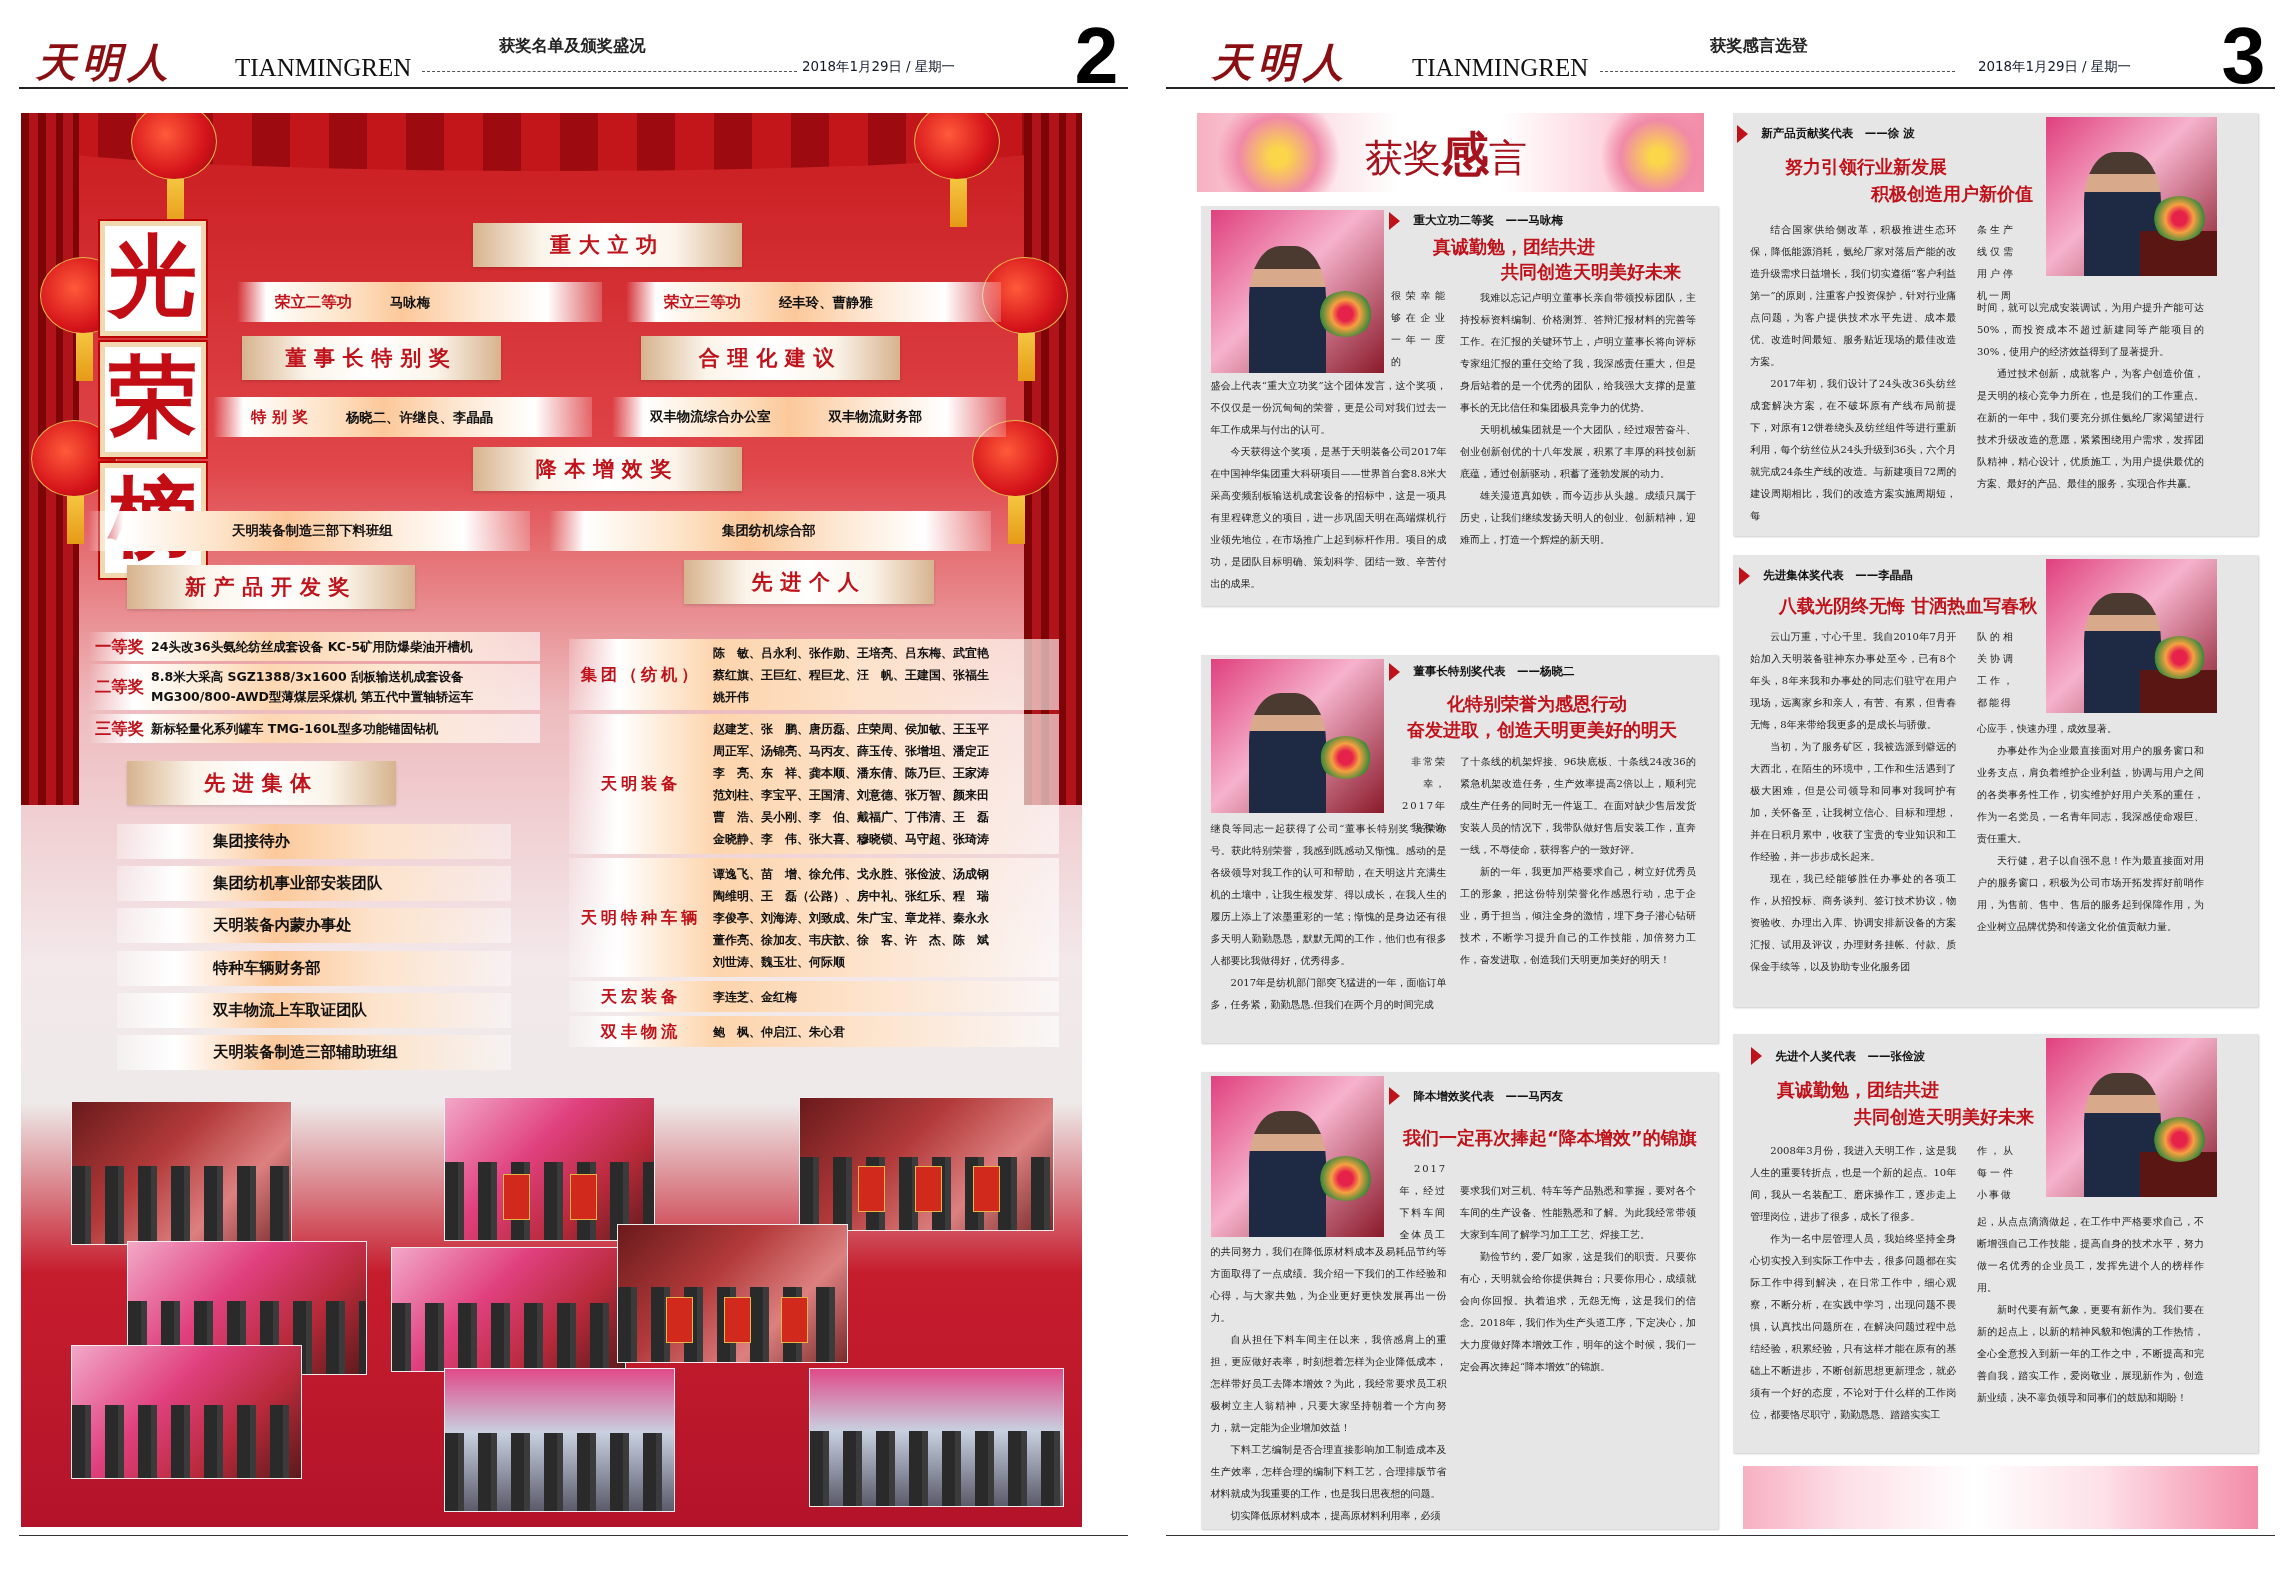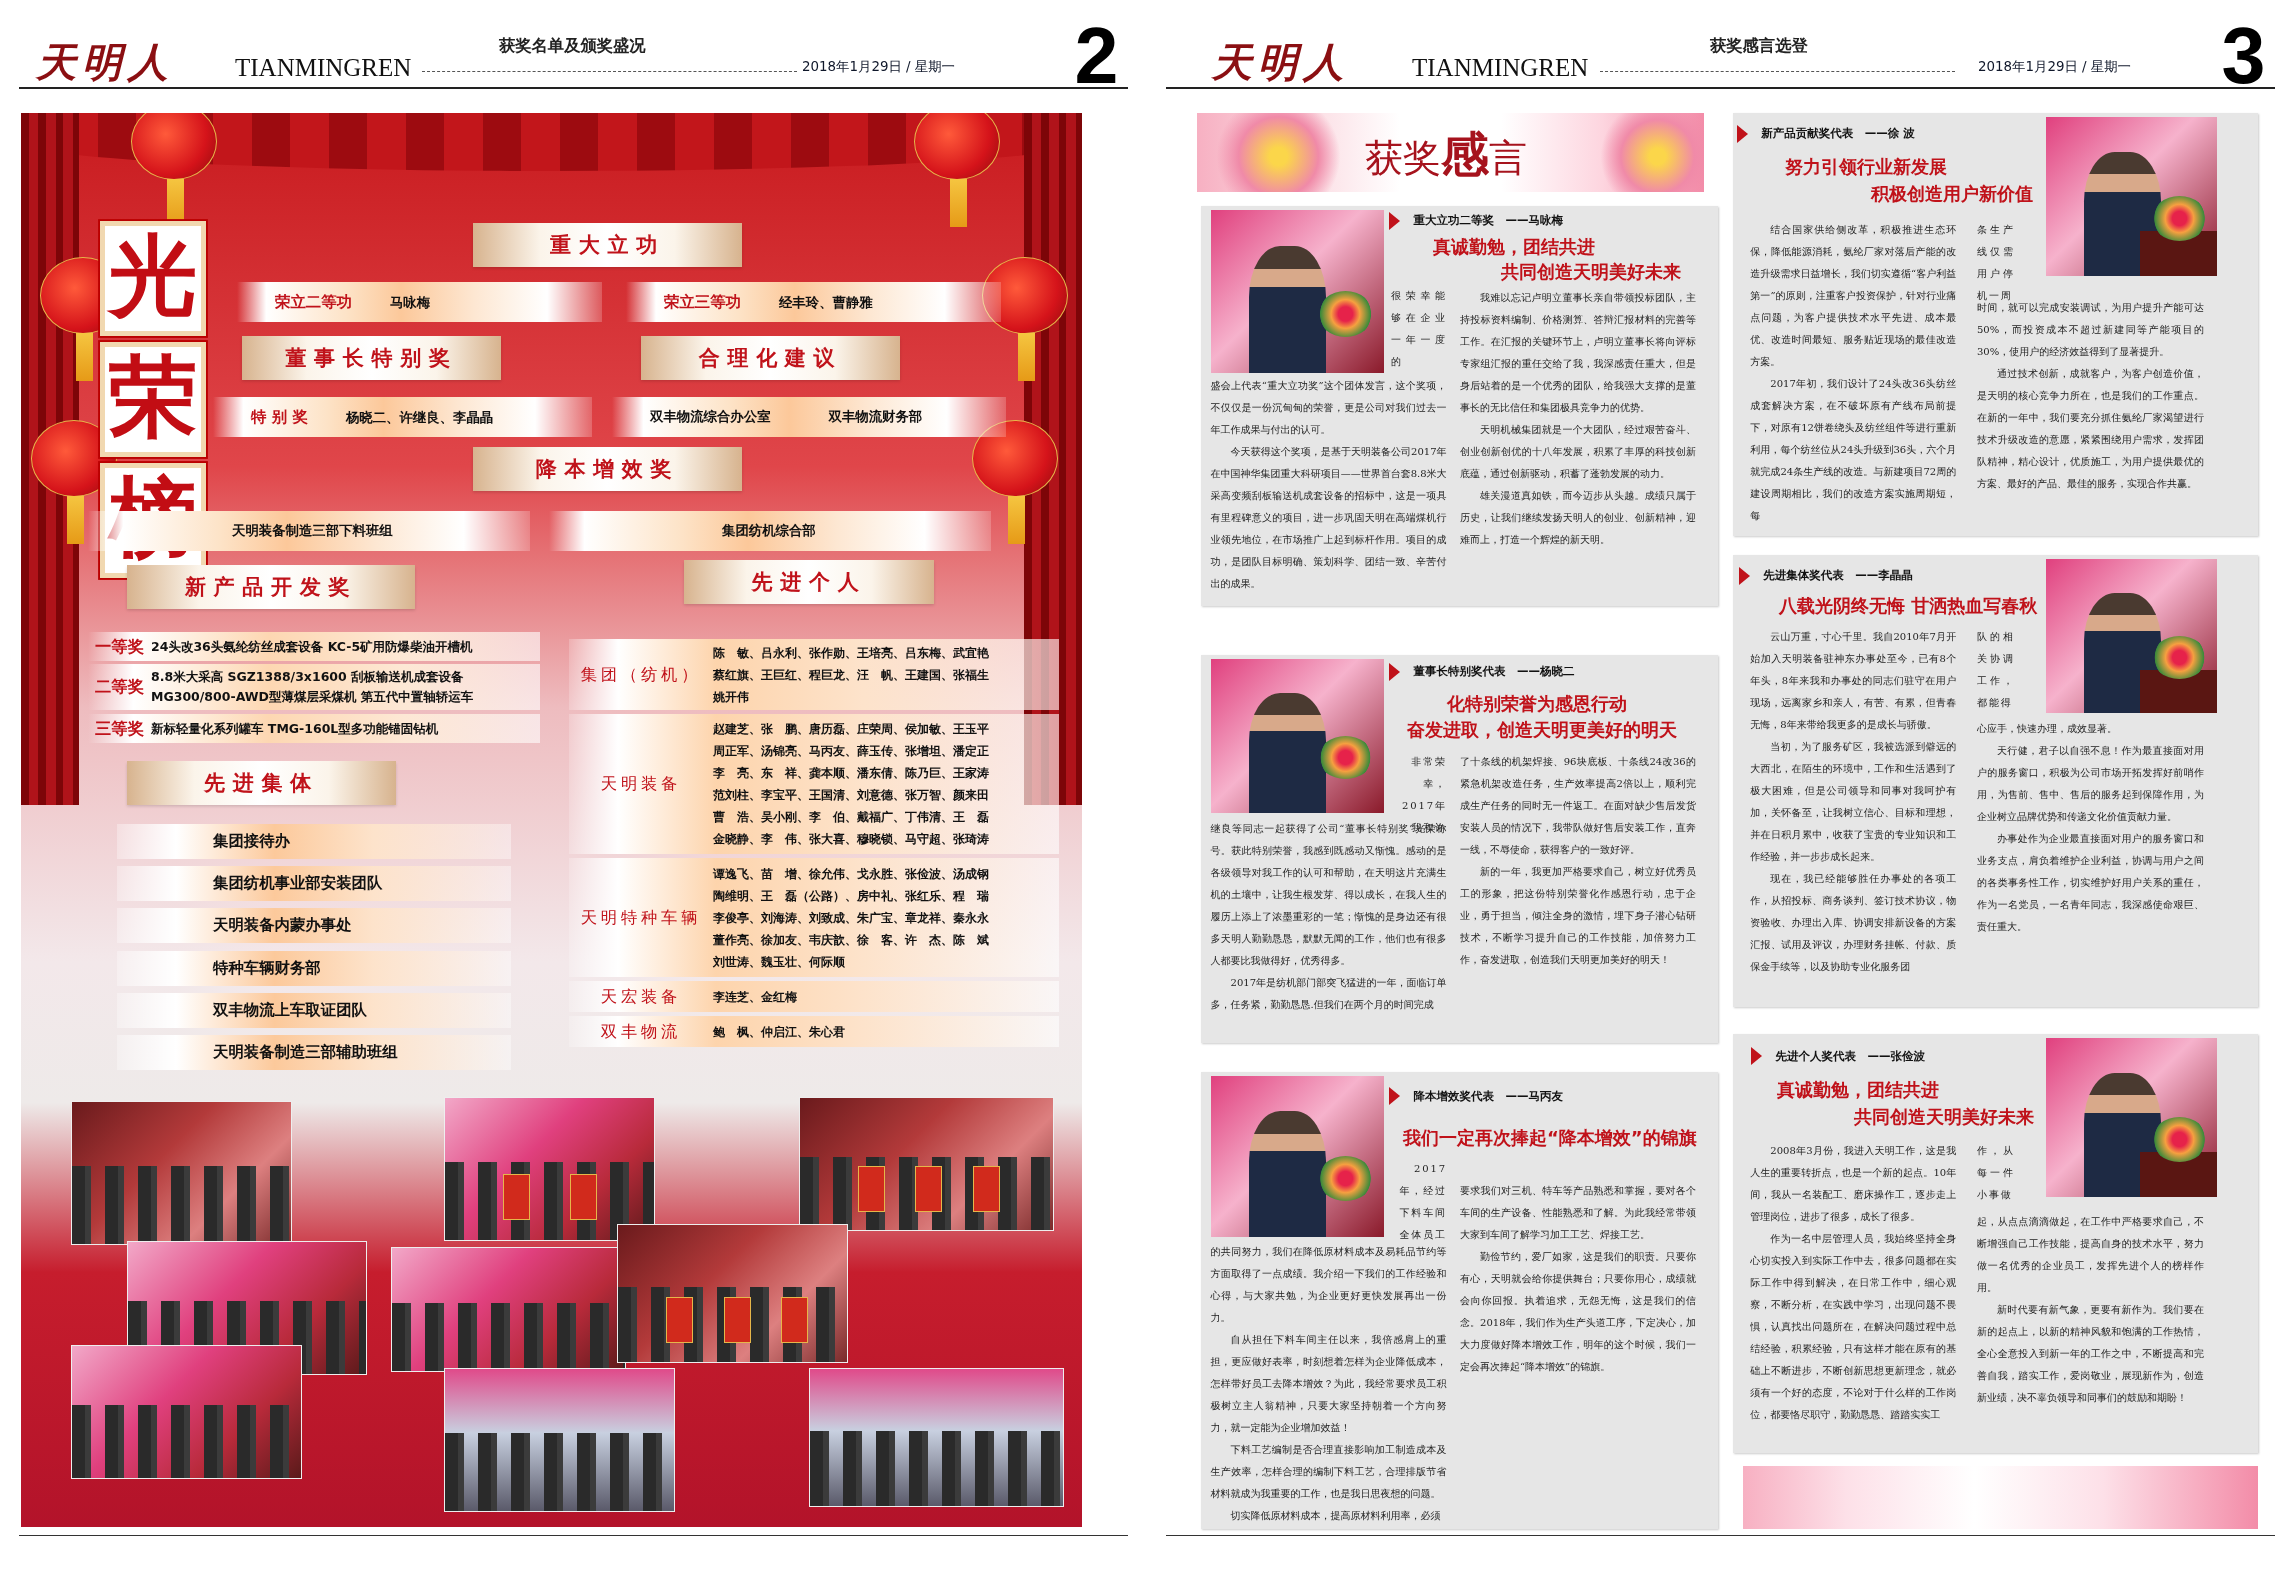--- a/index.html
+++ b/index.html
@@ -32,21 +32,21 @@
 .glory div{width:106px;height:115px;margin-bottom:5.8px;background:#fff;border:5.8px solid #f1d8b0;color:#c20d14;font-size:88px;font-weight:bold;text-align:center;line-height:100px;font-family:"DejaVu Sans",sans-serif;box-shadow:0 0 0 1.9px #b00}
 .ribbon{position:absolute;height:44px;background:linear-gradient(90deg,#d7b38e,#fbf4ea 25%,#fff 50%,#fbf4ea 75%,#d7b38e);color:#c0121a;font-family:"DejaVu Serif",serif;font-weight:bold;font-size:21px;text-align:center;line-height:44px;letter-spacing:7.7px;box-shadow:0 1.9px 2.9px rgba(0,0,0,.15)}
 .ribbon::before,.ribbon::after{content:"";position:absolute;top:13.4px;width:27px;height:38px;background:#c9a27a;z-index:-1}
 .ribbon::before{left:-21px}.ribbon::after{right:-21px}
 .band{position:absolute;height:40px;background:linear-gradient(90deg,rgba(255,255,255,0) 0%,#fff 8%,#fde3c7 30%,#fcc89a 45%,#fde7d2 65%,#fff 85%,rgba(255,255,255,.2) 100%);font-size:13.4px;font-weight:bold;color:#111;line-height:40px;white-space:nowrap}
 .band .lab{color:#c0121a;font-size:15.4px;margin-left:38px;margin-right:38px}
 .prize-row{position:absolute;left:67px;width:452px;background:linear-gradient(90deg,rgba(255,255,255,0),#fff 10%,#fdd7b2 40%,#fde8d5 70%,rgba(255,255,255,.6));font-size:12.5px;font-weight:bold;color:#111;display:flex;align-items:center}
 .prize-row .pl{color:#c0121a;font-size:16.3px;width:63px;text-align:center;flex-shrink:0;font-weight:bold}
 .prize-row .pv{line-height:20px}
 .adv-box{position:absolute;left:548px;width:490px;background:linear-gradient(90deg,rgba(255,255,255,.2),#fff 10%,#fdd4ac 30%,#fde3cb 60%,rgba(255,255,255,.6));display:flex;align-items:center}
-.adv-box .al{width:144px;color:#c0121a;font-size:16.3px;font-weight:normal;text-align:center;flex-shrink:0;letter-spacing:3.8px}
+.adv-box .al{width:144px;color:#c0121a;font-size:16.3px;font-weight:bold;text-align:center;flex-shrink:0;letter-spacing:3.8px}
 .adv-box .av{font-family:"DejaVu Serif",serif;font-size:12px;font-weight:bold;color:#111;line-height:22px;width:336px}
 .coll-row{position:absolute;left:96px;width:394px;height:35px;background:linear-gradient(90deg,rgba(255,255,255,.3),#fff 15%,#fcc99b 40%,#fde3cb 65%,rgba(255,255,255,.4));font-size:15.4px;font-weight:bold;color:#111;line-height:35px;padding-left:96px}
 .photo{position:absolute;border:1px solid #eee;background:linear-gradient(135deg,#6a1a1c,#b33a3a 40%,#dd8080 70%,#7a2a2a);overflow:hidden}
 .photo.pink{background:linear-gradient(135deg,#f2a8c8,#e0407e 40%,#b82a3a 70%,#5a1a1a)}
 .photo.crowd{background:linear-gradient(180deg,#e04a8a 0%,#c8d0e0 45%,#5a5a6a 100%)}
 .photo .ppl{position:absolute;bottom:0;left:0;right:0;height:55%;background:repeating-linear-gradient(90deg,#2a2a2a 0 13.4px,#3b3b3b 13.4px 19px,rgba(0,0,0,0) 19px 33px)}
 .photo .flag{position:absolute;bottom:14%;width:27px;height:46px;background:#d12a1c;border:1.9px solid #e6b64a}
 
 
 .banner{position:absolute;left:50px;top:113px;width:507px;height:79px;background:linear-gradient(90deg,#f7b0c2,#fbd9e0 20%,#fff 40%,#fff 60%,#fdd5df 80%,#f38ca8);overflow:hidden}
@@ -323,22 +323,22 @@
     </div>
   <div class="headline" style="left:46px;top:37px">八载光阴终无悔  甘洒热血写春秋</div>
   <div class="body" style="left:17.3px;top:71px;width:206px">
       <p>云山万重，寸心千里。我自2010年7月开始加入天明装备驻神东办事处至今，已有8个年头，8年来我和办事处的同志们驻守在用户现场，远离家乡和亲人，有苦、有累，但青春无悔，8年来带给我更多的是成长与骄傲。</p>
       <p>当初，为了服务矿区，我被选派到僻远的大西北，在陌生的环境中，工作和生活遇到了极大困难，但是公司领导和同事对我呵护有加，关怀备至，让我树立信心、目标和理想，并在日积月累中，收获了宝贵的专业知识和工作经验，并一步步成长起来。</p>
       <p>现在，我已经能够胜任办事处的各项工作，从招投标、商务谈判、签订技术协议，物资验收、办理出入库、协调安排新设备的方案汇报、试用及评议，办理财务挂帐、付款、质保金手续等，以及协助专业化服务团</p>
     </div>
   <div class="side-narrow" style="left:244px;top:71px;width:38px">队的相关协调工作，都能得</div>
   <div class="body" style="left:244px;top:163px;width:227px">
       <p class="ni">心应手，快速办理，成效显著。</p>
+      <p>办事处作为企业最直接面对用户的服务窗口和业务支点，肩负着维护企业利益，协调与用户之间的各类事务性工作，切实维护好用户关系的重任，作为一名党员，一名青年同志，我深感使命艰巨、责任重大。</p>
       <p>天行健，君子以自强不息！作为最直接面对用户的服务窗口，积极为公司市场开拓发挥好前哨作用，为售前、售中、售后的服务起到保障作用，为企业树立品牌优势和传递文化价值贡献力量。</p>
-      <p>办事处作为企业最直接面对用户的服务窗口和业务支点，肩负着维护企业利益，协调与用户之间的各类事务性工作，切实维护好用户关系的重任，作为一名党员，一名青年同志，我深感使命艰巨、责任重大。</p>
     </div>
 </div>
 
 <div class="card" style="left:1733px;top:1034px;width:525px;height:419px">
   <div class="img" style="left:313px;top:3.8px;width:171px;height:159px">
       <div class="person"></div>
       <div class="podium"></div>
       <div class="flowers"></div>
     </div>
   <div class="kicker" style="left:18px;top:13.4px">

